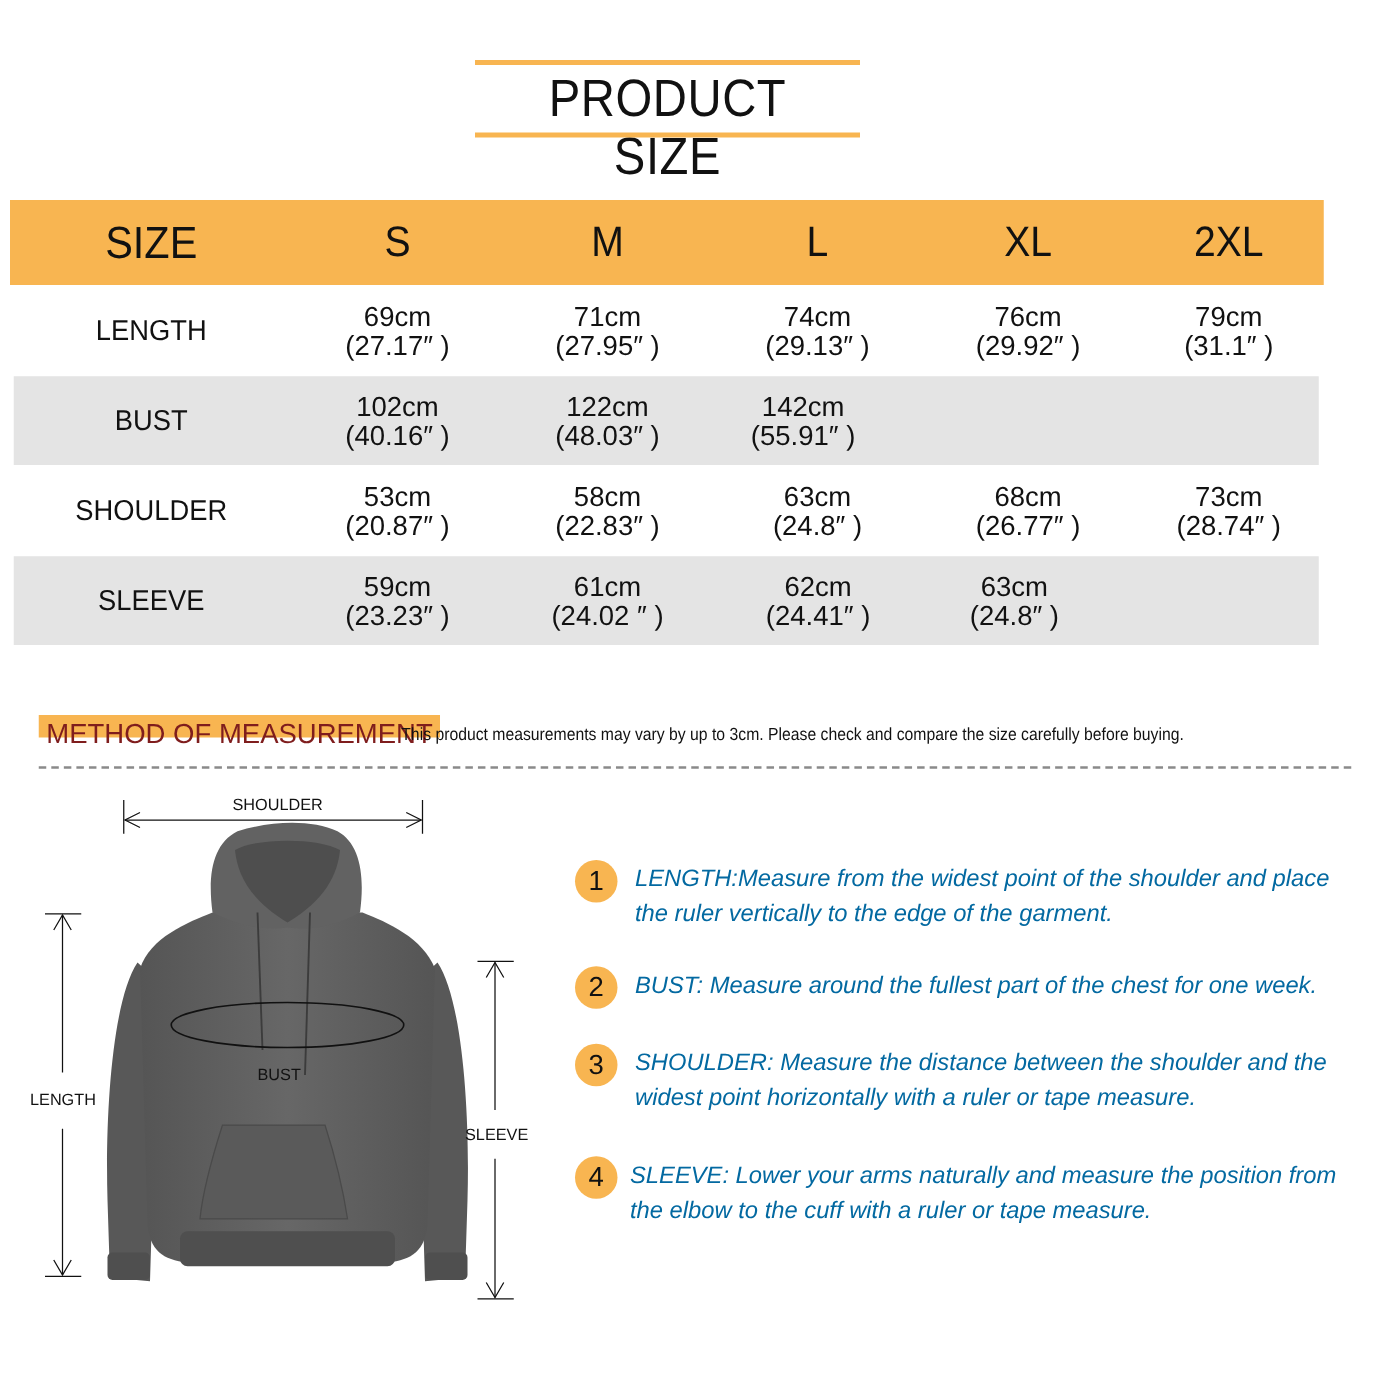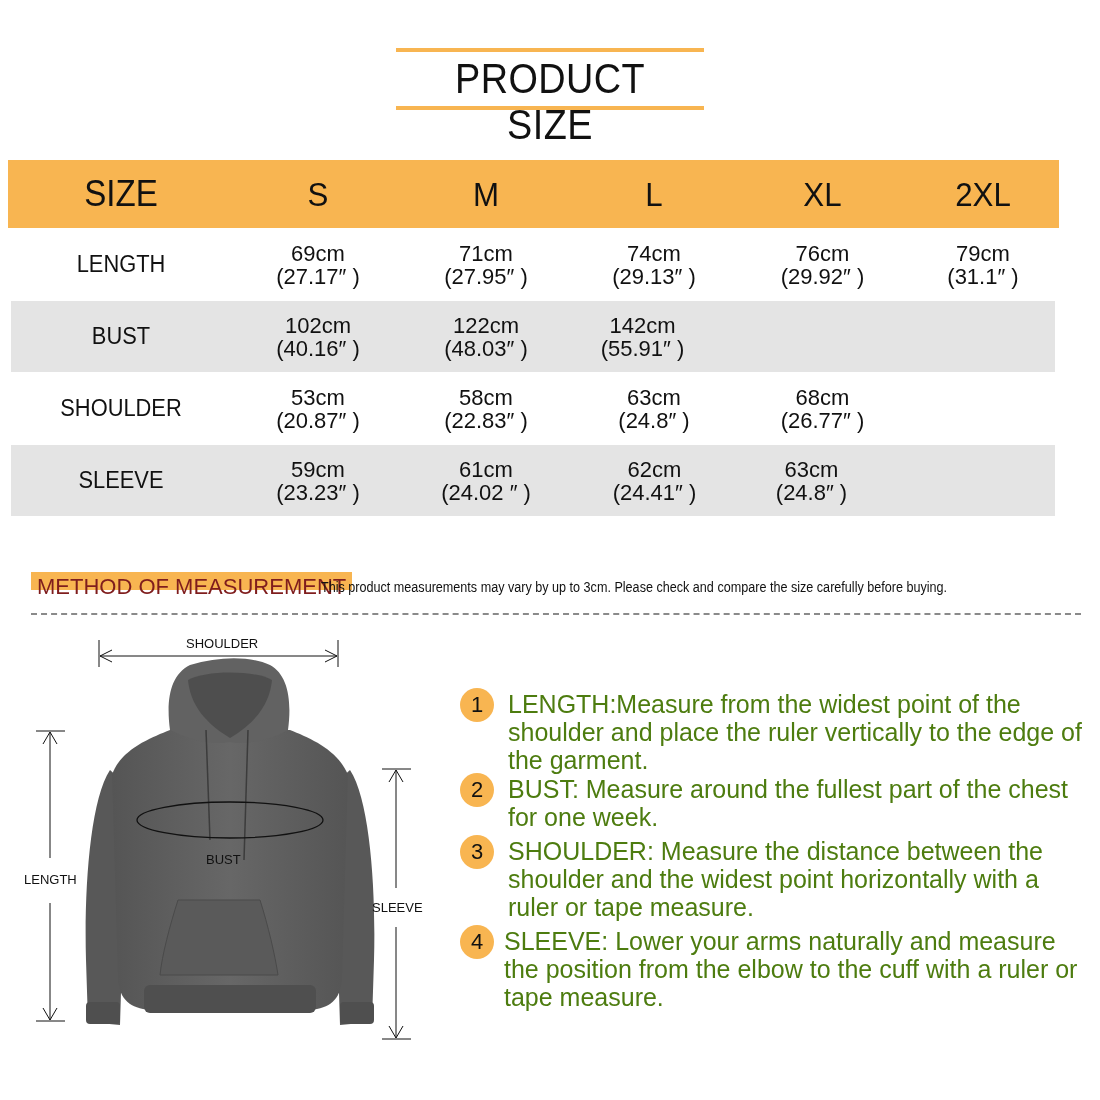--- a/index.html
+++ b/index.html
@@ -1,20 +1,20 @@
 <!DOCTYPE html>
 <html><head>
 <meta charset="utf-8">
 <style>
   * { box-sizing: border-box; margin: 0; padding: 0; }
   html, body { width: 1100px; height: 1100px; background: #ffffff; overflow: hidden; }
   body { position: relative; font-family: "Liberation Sans", "DejaVu Sans", sans-serif; color: #111; }
 
   
-  .title-wrap { position: absolute; left: 396px; top: 48px; width: 308px; height: 62px; }
+  .title-wrap { position: absolute; left: 380px; top: 48px; width: 308px; height: 62px; }
   .title-bar { position: absolute; left: 0; width: 100%; height: 4px; background: #f8b551; }
   .title-bar.top { top: 0; }
   .title-bar.bottom { bottom: 0; }
   .title-text { position: absolute; left: 0; right: 0; top: 8px; text-align: center; font-size: 42px; letter-spacing: 0.5px; color: #111; line-height: 46px; transform: scaleX(0.9); }
 
   
   .size-table { position: absolute; left: 8px; top: 160px; width: 1051px; }
   .thead { position: relative; height: 68px; background: #f8b551; display: flex; }
   .thead .cell { font-size: 34px; line-height: 68px; text-align: center; transform: scaleX(0.92); }
   .thead .cell.label { font-size: 36px; }
@@ -41,21 +41,21 @@
   .dashed { position: absolute; left: 31px; top: 613px; width: 1050px; border-top: 2px dashed #8a8a8a; }
 
   
   .diagram { position: absolute; left: 20px; top: 630px; width: 420px; height: 420px; }
   .diagram svg { position: absolute; left: 0; top: 0; }
   .dlabel { position: absolute; font-size: 13px; color: #111; background: transparent; white-space: nowrap; }
 
   
   .instr { position: absolute; left: 460px; width: 630px; }
   .badge { position: absolute; left: 0; width: 34px; height: 34px; border-radius: 50%; background: #f8b551; color: #111; font-size: 22px; line-height: 34px; text-align: center; }
-  .instr-text { position: absolute; left: 48px; top: 0; width: 580px; font-size: 25px; line-height: 28px; color: #4d7c0f; }
+  .instr-text { position: absolute; left: 48px; top: 0; width: 580px; font-size: 19px; line-height: 28px; color: #0369a1; font-style: italic; }
 </style>
 </head>
 <body>
 
 <div class="title-wrap">
   <div class="title-bar top"></div>
   <div class="title-text">PRODUCT SIZE</div>
   <div class="title-bar bottom"></div>
 </div>
 
@@ -119,20 +119,24 @@
         <span>58cm</span>
         <span>(22.83″ )</span>
       </div>
     <div class="cell val col-l">
         <span>63cm</span>
         <span>(24.8″ )</span>
       </div>
     <div class="cell val col-xl">
         <span>68cm</span>
         <span>(26.77″ )</span>
+      </div>
+    <div class="cell val col-2xl">
+        <span>73cm</span>
+        <span>(28.74″ )</span>
       </div>
   </div>
 
   <div class="trow gray r4">
     <div class="cell label col-label">SLEEVE</div>
     <div class="cell val col-s">
         <span>59cm</span>
         <span>(23.23″ )</span>
       </div>
     <div class="cell val col-l">

